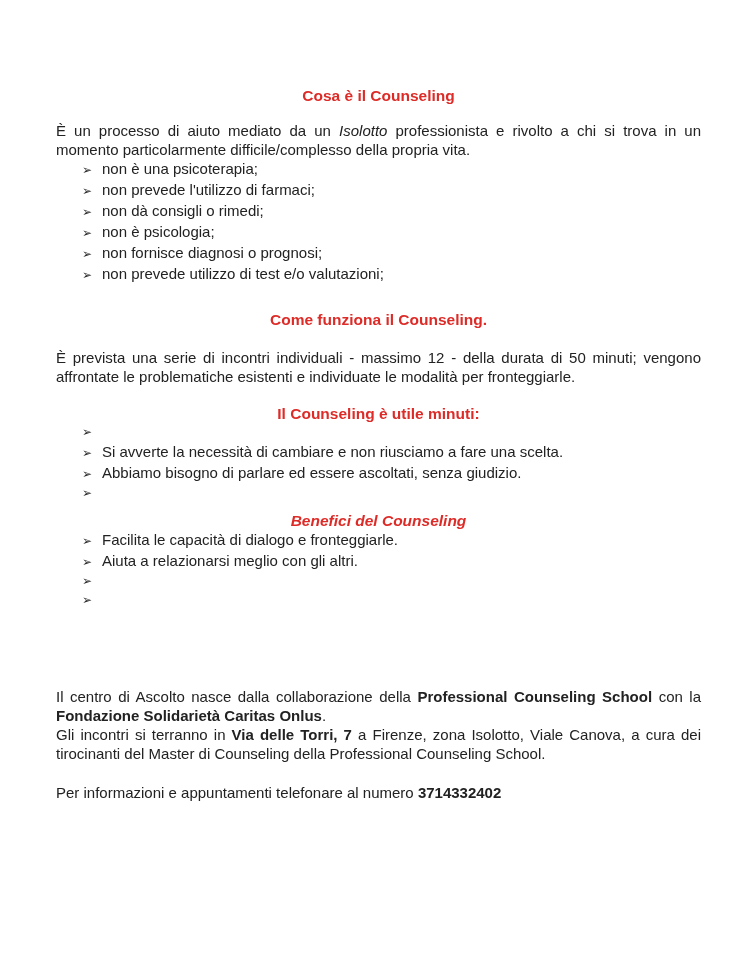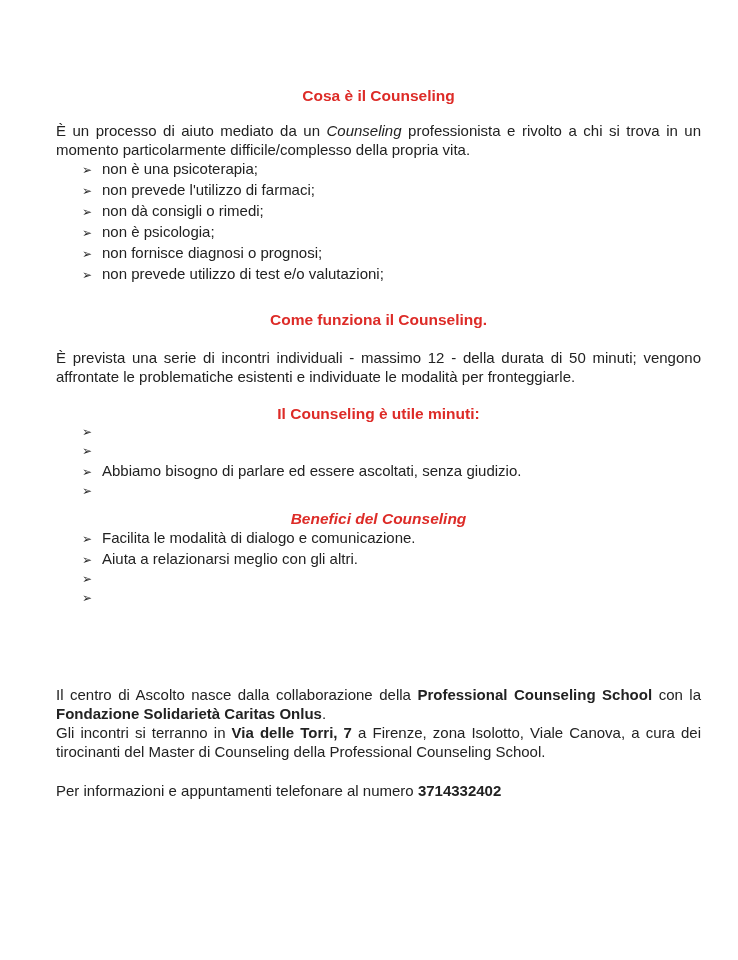--- a/index.html
+++ b/index.html
@@ -74,21 +74,21 @@
   }
 </style>
 </head>
 <body>
 
 <div class="page">
   <div class="content">
 
     <h2 class="red-heading" id="h-cosa">Cosa è il Counseling</h2>
 
-    <p class="para-justify"><span>È un processo di aiuto mediato da un </span><em>Counseling</em><span> professionista e rivolto a chi si trova in un momento particolarmente difficile/complesso della propria vita.</span></p>
+    <p class="para-justify"><span>È un processo di aiuto mediato da un </span><em>Isolotto</em><span> professionista e rivolto a chi si trova in un momento particolarmente difficile/complesso della propria vita.</span></p>
 
     <ul class="arrow-list list-cosa">
       <li>
         <span class="bullet">➢</span>
         <span>non è una psicoterapia;</span>
       </li>
       <li>
         <span class="bullet">➢</span>
         <span>non prevede l'utilizzo di farmaci;</span>
       </li>
@@ -115,36 +115,37 @@
     <p class="para-justify para-come">È prevista una serie di incontri individuali - massimo 12 - della durata di 50 minuti; vengono affrontate le problematiche esistenti e individuate le modalità per fronteggiarle.</p>
 
     <h2 class="red-heading" id="h-utile">Il Counseling è utile minuti:</h2>
 
     <ul class="arrow-list list-utile">
       <li>
         <span class="bullet">➢</span>
       </li>
       <li>
         <span class="bullet">➢</span>
+        <span>Si avverte la necessità di cambiare e non riusciamo a fare una scelta.</span>
       </li>
       <li>
         <span class="bullet">➢</span>
         <span>Abbiamo bisogno di parlare ed essere ascoltati, senza giudizio.</span>
       </li>
       <li>
         <span class="bullet">➢</span>
       </li>
     </ul>
 
     <h2 class="red-heading" id="h-benefici">Benefici del Counseling</h2>
 
     <ul class="arrow-list list-benefici">
       <li>
         <span class="bullet">➢</span>
-        <span>Facilita le modalità di dialogo e comunicazione.</span>
+        <span>Facilita le capacità di dialogo e fronteggiarle.</span>
       </li>
       <li>
         <span class="bullet">➢</span>
         <span>Aiuta a relazionarsi meglio con gli altri.</span>
       </li>
       <li>
         <span class="bullet">➢</span>
       </li>
       <li>
         <span class="bullet">➢</span>

